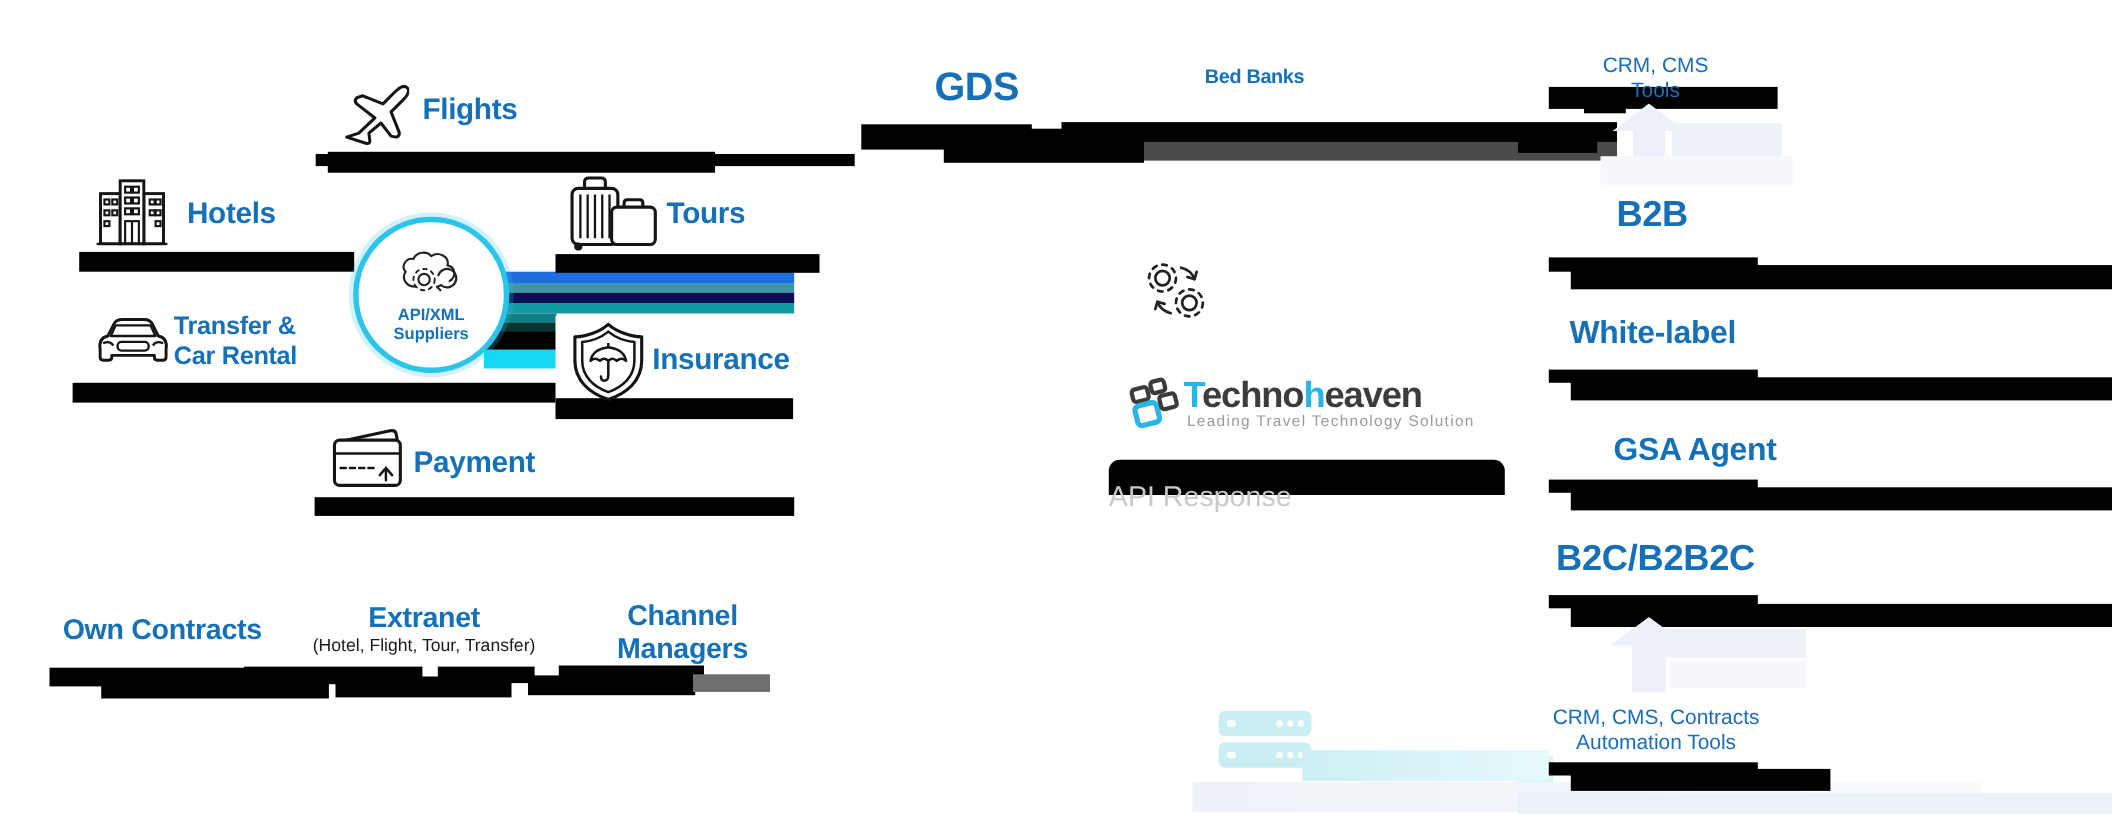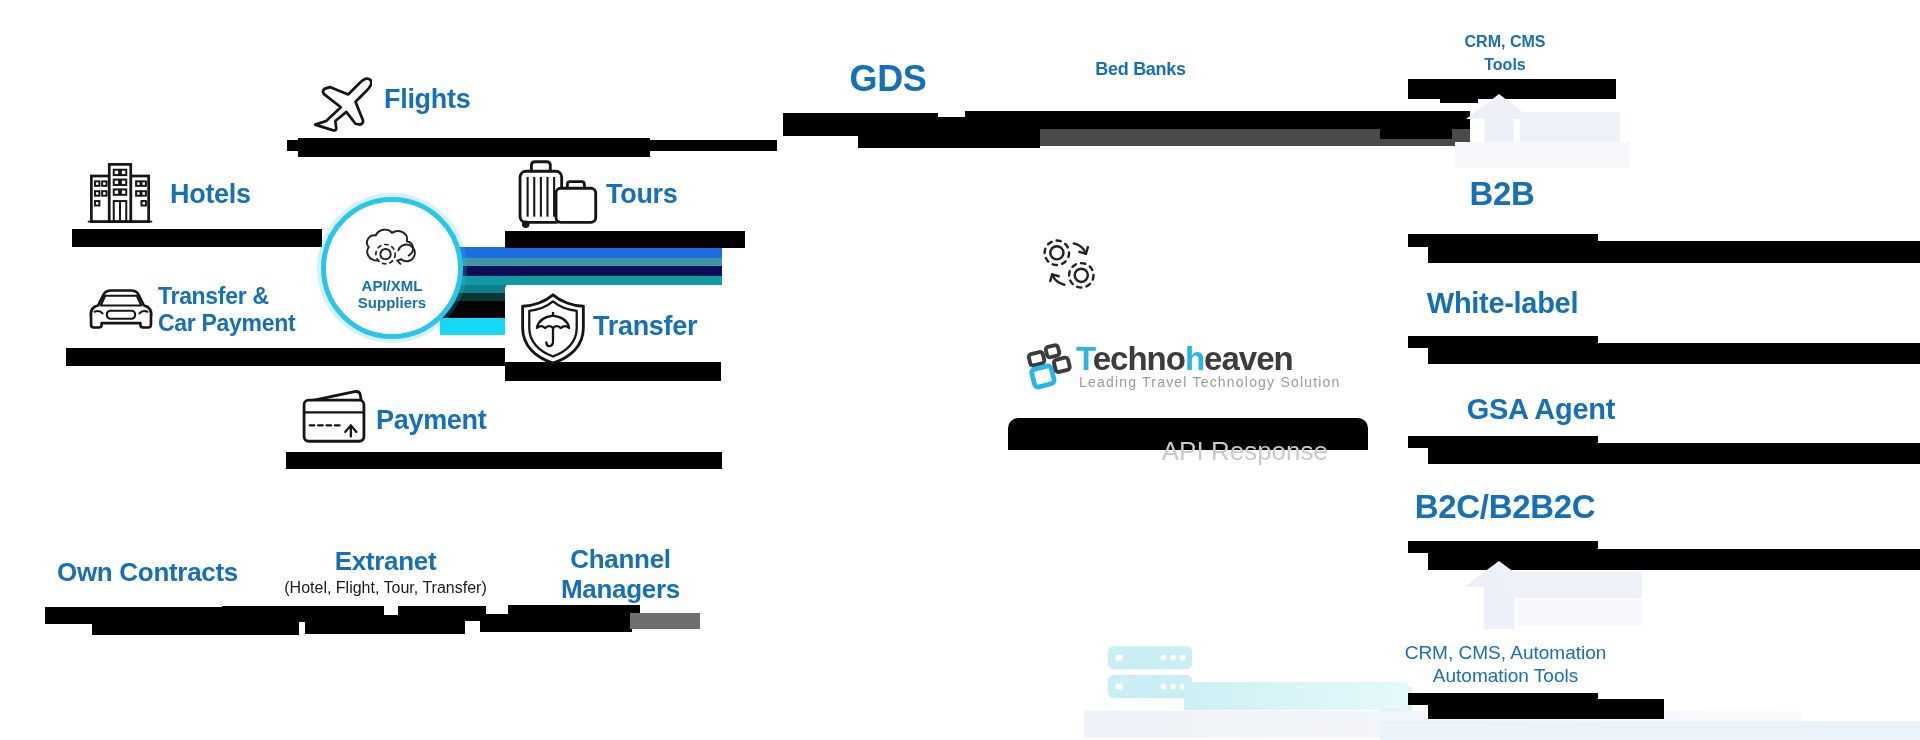--- a/index.html
+++ b/index.html
@@ -25,21 +25,21 @@
               align-items:center;justify-content:center;box-shadow:0 0 0 4px rgba(44,197,233,0.22);}
   #hub-circle .hub-text{color:#1570b8;font-weight:bold;font-size:15px;line-height:17px;text-align:center;}
   #insurance-card{position:absolute;left:505px;top:287px;width:216px;height:100px;background:#fff;z-index:2;}
   #brand-name{position:absolute;left:1076px;top:340px;font-size:33px;font-weight:700;
               letter-spacing:-1px;color:#3c3c3c;z-index:4;white-space:nowrap;}
   #brand-name .cy{color:#29b5e8;}
   #brand-tagline{position:absolute;left:1079px;top:374px;font-size:14px;color:#9a9a9a;
                  letter-spacing:1.2px;z-index:4;white-space:nowrap;}
   #api-response-bar{position:absolute;left:1008px;top:418px;width:360px;height:32px;background:#000;
                     border-radius:10px 10px 0 0;z-index:2;}
-  #api-response-label{position:absolute;left:1008px;top:436px;width:320px;text-align:right;
+  #api-response-label{position:absolute;left:1008px;top:436px;width:320px;text-align:left;
                       font-size:26px;font-weight:500;color:#c9c9c9;z-index:3;}
   .pale{position:absolute;z-index:1;}
 </style>
 </head>
 <body>
 
 <div id="canvas">
 
   <div class="icon" style="left:306px;top:62px;">
     <svg width="66" height="74" viewBox="0 0 72 76">
@@ -89,21 +89,21 @@
         <path d="M8 38 Q6 26 16 24 L22 12 Q24 7 31 7 L53 7 Q60 7 62 12 L68 24 Q78 26 76 38 L76 46 Q76 49 73 49 L67 49 Q64 49 64 46 L64 44 L20 44 L20 46 Q20 49 17 49 L11 49 Q8 49 8 46 Z"></path>
         <path d="M24 13 L60 13 L65 24 L19 24 Z" stroke-width="2.4"></path>
         <rect x="26" y="30" width="32" height="9" rx="4" stroke-width="2.4"></rect>
         <path d="M12 31 Q18 29 21 33" stroke-width="2.4"></path>
         <path d="M72 31 Q66 29 63 33" stroke-width="2.4"></path>
       </g>
     </svg>
   </div>
   <div class="heading left" style="left:158px;top:283px;width:160px;font-size:23px;line-height:27px;">
     <div>Transfer &amp;</div>
-    <div>Car Payment</div>
+    <div>Car Rental</div>
   </div>
   <div class="bar" style="left:66px;top:348px;width:444px;height:18px;"></div>
 
   <div class="stripe" style="left:452px;top:247px;width:270px;height:11px;background:#1d6fe0;"></div>
   <div class="stripe" style="left:452px;top:258px;width:270px;height:8px;background:#3f97a6;"></div>
   <div class="stripe" style="left:452px;top:266px;width:270px;height:10px;background:#0a1055;"></div>
   <div class="stripe" style="left:452px;top:276px;width:270px;height:9px;background:#119aa3;"></div>
   <div class="stripe" style="left:452px;top:285px;width:54px;height:8px;background:#0e7f86;"></div>
   <div class="stripe" style="left:452px;top:293px;width:54px;height:8px;background:#0a3533;"></div>
   <div class="stripe" style="left:440px;top:301px;width:66px;height:17px;background:#000;"></div>
@@ -149,21 +149,21 @@
     <svg width="72" height="74" viewBox="0 0 74 78">
       <g fill="#fff" stroke="#151515" stroke-linejoin="round">
         <path d="M37 3 C29 10 16 15 5 15 V38 C5 57 19 69 37 75 C55 69 69 57 69 38 V15 C58 15 45 10 37 3 Z" stroke-width="3"></path>
         <path d="M37 10 C31 15 21 19 12 20 V38 C12 53 23 63 37 68 C51 63 62 53 62 38 V20 C53 19 43 15 37 10 Z" stroke-width="2.4" fill="none"></path>
         <path d="M20 38 Q22 27 37 25 Q52 27 54 38 Q50 34 45 38 Q41 34 37 38 Q33 34 29 38 Q24 34 20 38 Z" stroke-width="2.4" fill="none"></path>
         <line x1="37" y1="25" x2="37" y2="21" stroke-width="2.4"></line>
         <path d="M37 38 V52 Q37 57 33 57 Q30 57 30 53" stroke-width="2.4" fill="none" stroke-linecap="round"></path>
       </g>
     </svg>
   </div>
-  <div class="heading left" style="left:593px;top:311px;width:140px;font-size:27px;">Transfer</div>
+  <div class="heading left" style="left:593px;top:311px;width:140px;font-size:27px;">Insurance</div>
   <div class="bar" style="left:505px;top:362px;width:216px;height:19px;"></div>
 
   <div class="icon" style="left:298px;top:387px;">
     <svg width="72" height="58" viewBox="0 0 76 62">
       <g fill="#fff" stroke="#151515" stroke-width="3" stroke-linejoin="round">
         <path d="M8 16 L60 5 Q65 4 66 8 L67 14" fill="none"></path>
         <rect x="6" y="14" width="64" height="44" rx="5"></rect>
       </g>
       <g stroke="#151515" stroke-width="2.4" fill="none" stroke-linecap="round">
         <line x1="6" y1="27" x2="70" y2="27"></line>
@@ -222,21 +222,21 @@
         <rect x="30" y="20" width="15" height="13" rx="3" fill="none" stroke="#3c3c3c" stroke-width="4"></rect>
       </g>
     </svg>
   </div>
   <div id="brand-name"><span class="cy">T</span><span>echno</span><span class="cy">h</span><span>eaven</span></div>
   <div id="brand-tagline">Leading Travel Technology Solution</div>
 
   <div id="api-response-bar"></div>
   <div id="api-response-label">API Response</div>
 
-  <div class="heading reg" style="left:1405px;top:30px;width:200px;font-size:16px;line-height:23px;font-weight:bold;">
+  <div class="heading reg" style="left:1405px;top:48px;width:200px;font-size:19px;line-height:23px;">
     <div>CRM, CMS</div>
     <div>Tools</div>
   </div>
   <div class="bar" style="left:1408px;top:79px;width:208px;height:20px;"></div>
   <div class="bar" style="left:1380px;top:113px;width:72px;height:26px;"></div>
   <div class="ghost ghost-arrow" style="left:1466px;top:94px;width:66px;height:66px;"></div>
   <div class="ghost ghost-block" style="left:1520px;top:112px;width:100px;height:30px;"></div>
   <div class="ghost ghost-block b" style="left:1455px;top:142px;width:175px;height:26px;"></div>
 
   <div class="heading" style="left:1402px;top:176px;width:200px;font-size:33px;">B2B</div>
@@ -252,21 +252,21 @@
   <div class="bar" style="left:1428px;top:443px;width:492px;height:21px;"></div>
 
   <div class="heading" style="left:1390px;top:489px;width:230px;font-size:33px;">B2C/B2B2C</div>
   <div class="bar" style="left:1408px;top:541px;width:190px;height:12px;"></div>
   <div class="bar" style="left:1428px;top:549px;width:492px;height:21px;"></div>
   <div class="ghost ghost-arrow" style="left:1464px;top:561px;width:70px;height:68px;"></div>
   <div class="ghost ghost-block" style="left:1500px;top:572px;width:142px;height:26px;"></div>
   <div class="ghost ghost-block b" style="left:1518px;top:600px;width:124px;height:26px;"></div>
 
   <div class="heading reg" style="left:1398px;top:641px;width:215px;font-size:19px;line-height:23px;">
-    <div>CRM, CMS, Automation</div>
+    <div>CRM, CMS, Contracts</div>
     <div>Automation Tools</div>
   </div>
   <div class="bar" style="left:1408px;top:693px;width:190px;height:12px;"></div>
   <div class="bar" style="left:1428px;top:699px;width:236px;height:20px;"></div>
   <div class="pale" style="left:1380px;top:687px;width:32px;height:28px;background:#d9f3f6;"></div>
 
   <div class="icon" style="left:1104px;top:644px;z-index:1;">
     <svg width="92" height="58" viewBox="0 0 96 60">
       <g fill="#c9eff5">
         <rect x="4" y="2" width="88" height="24" rx="6"></rect>

